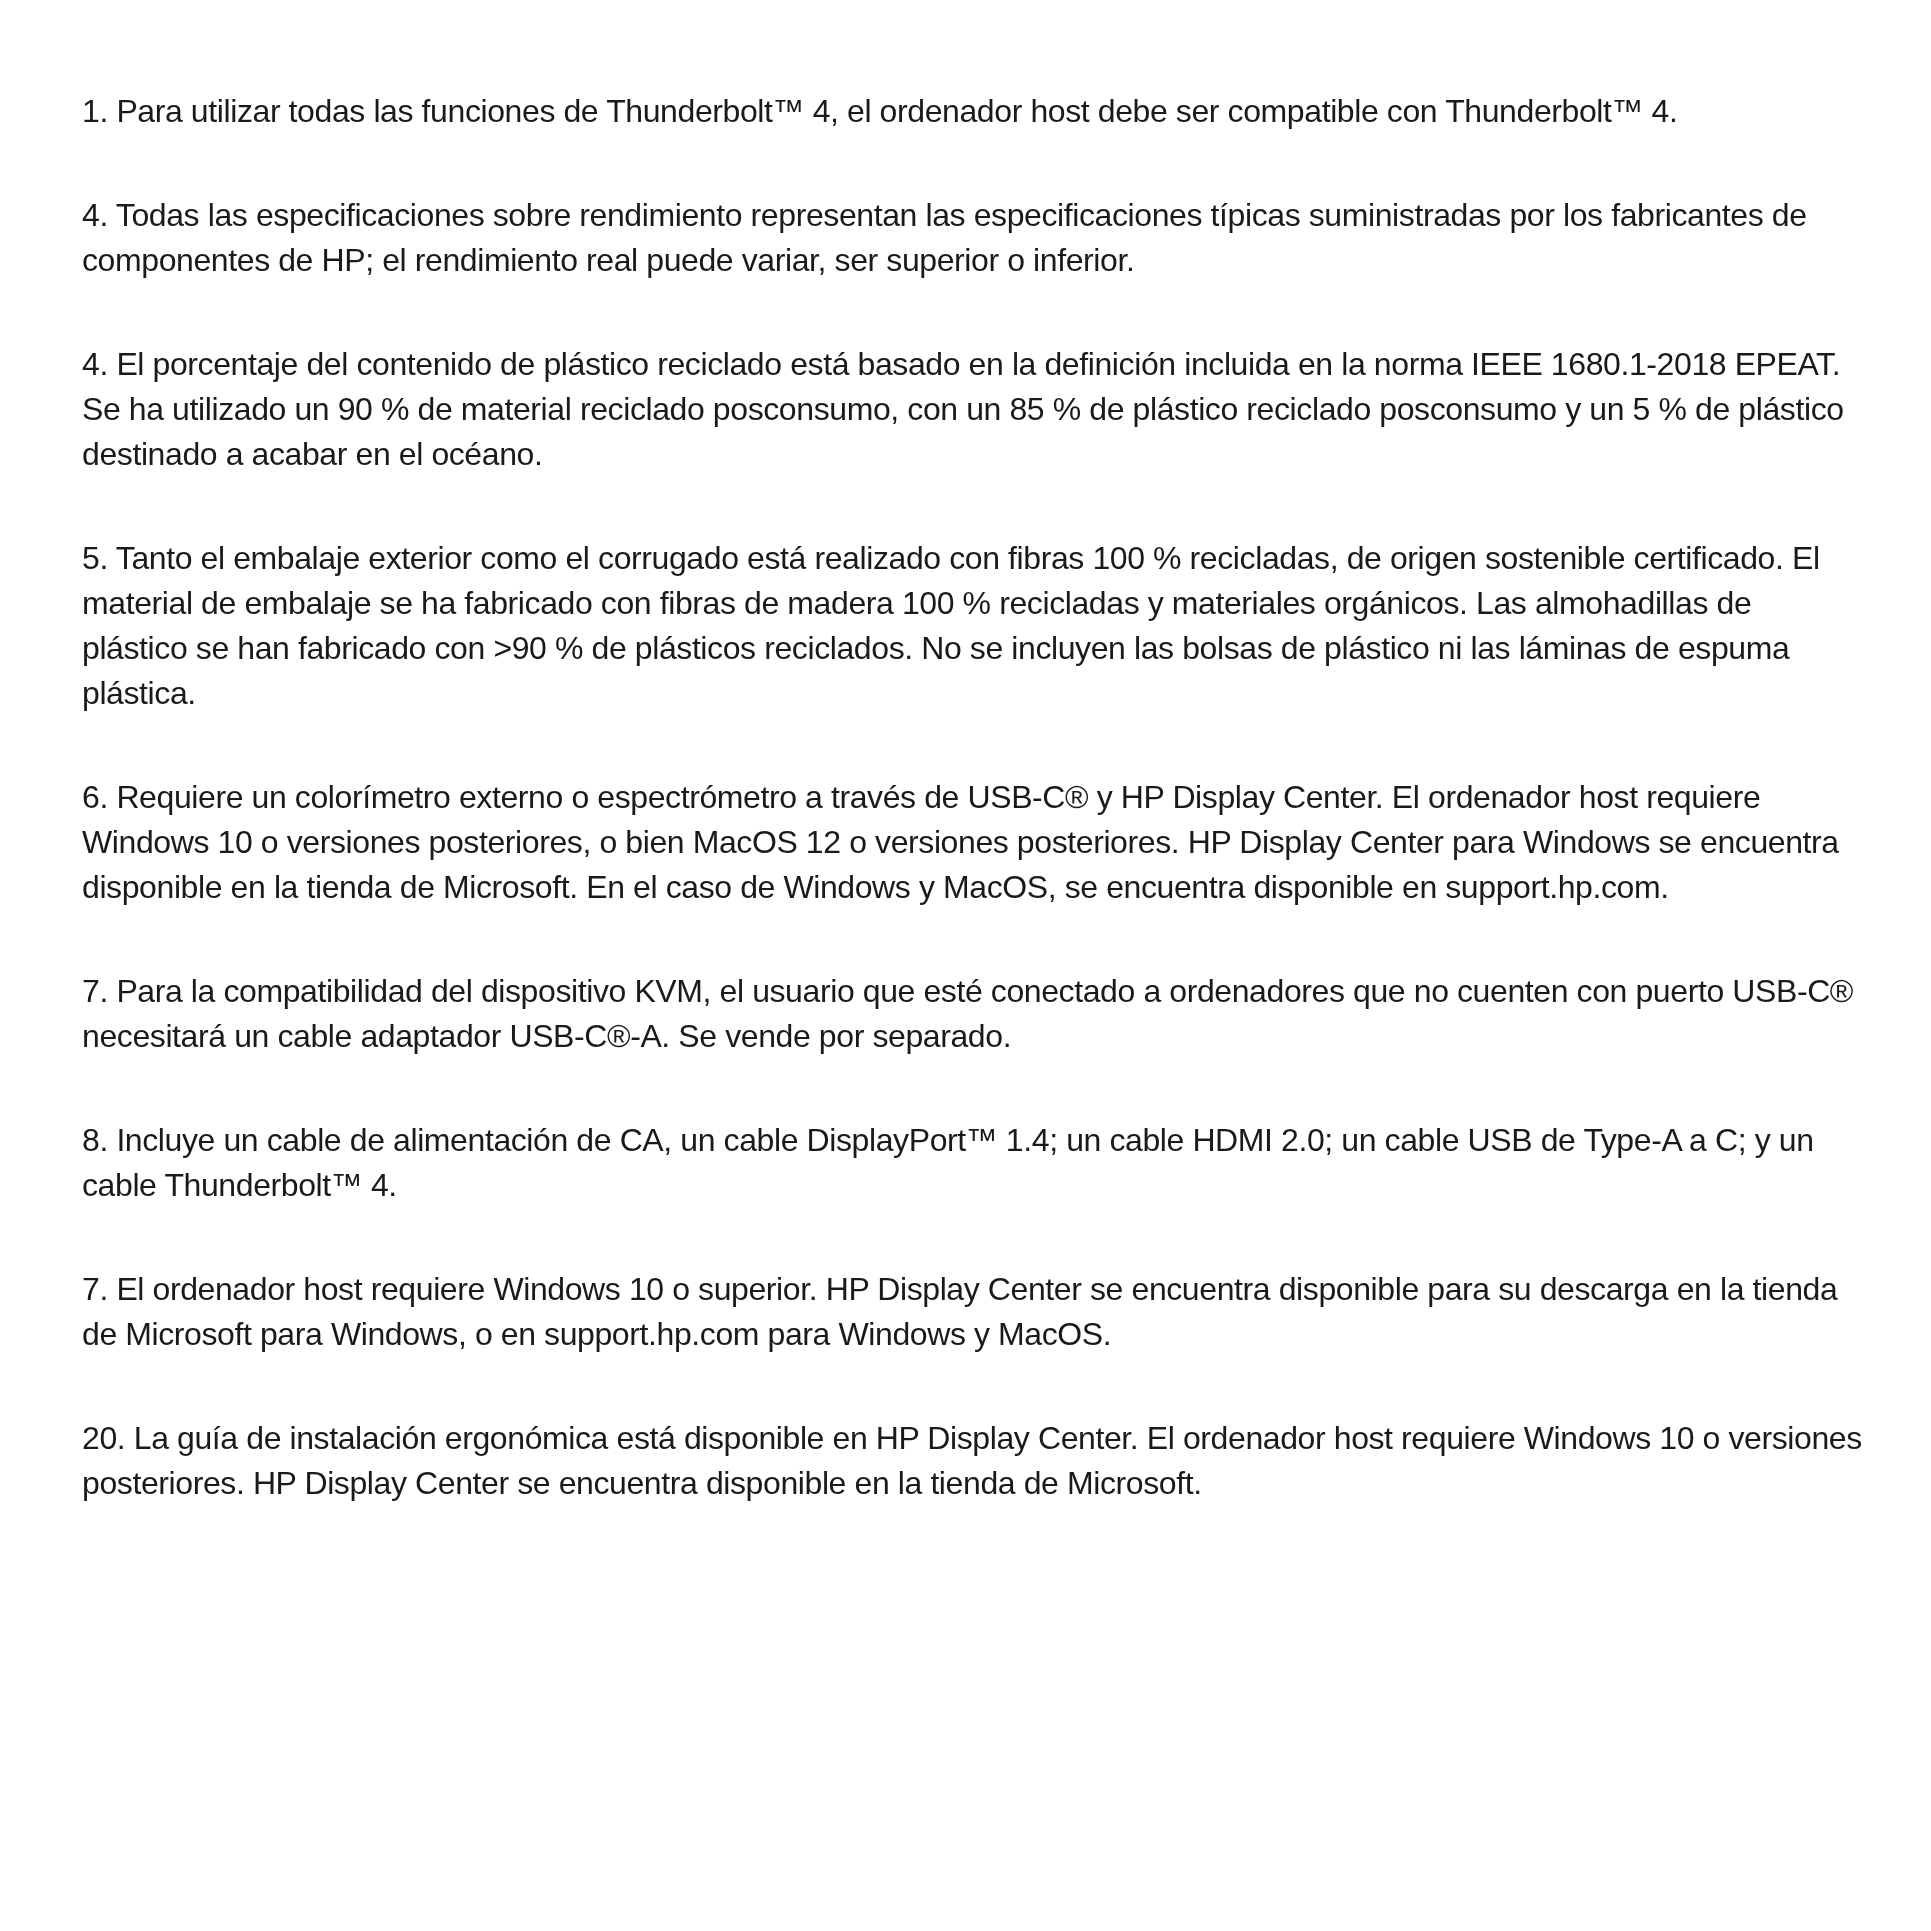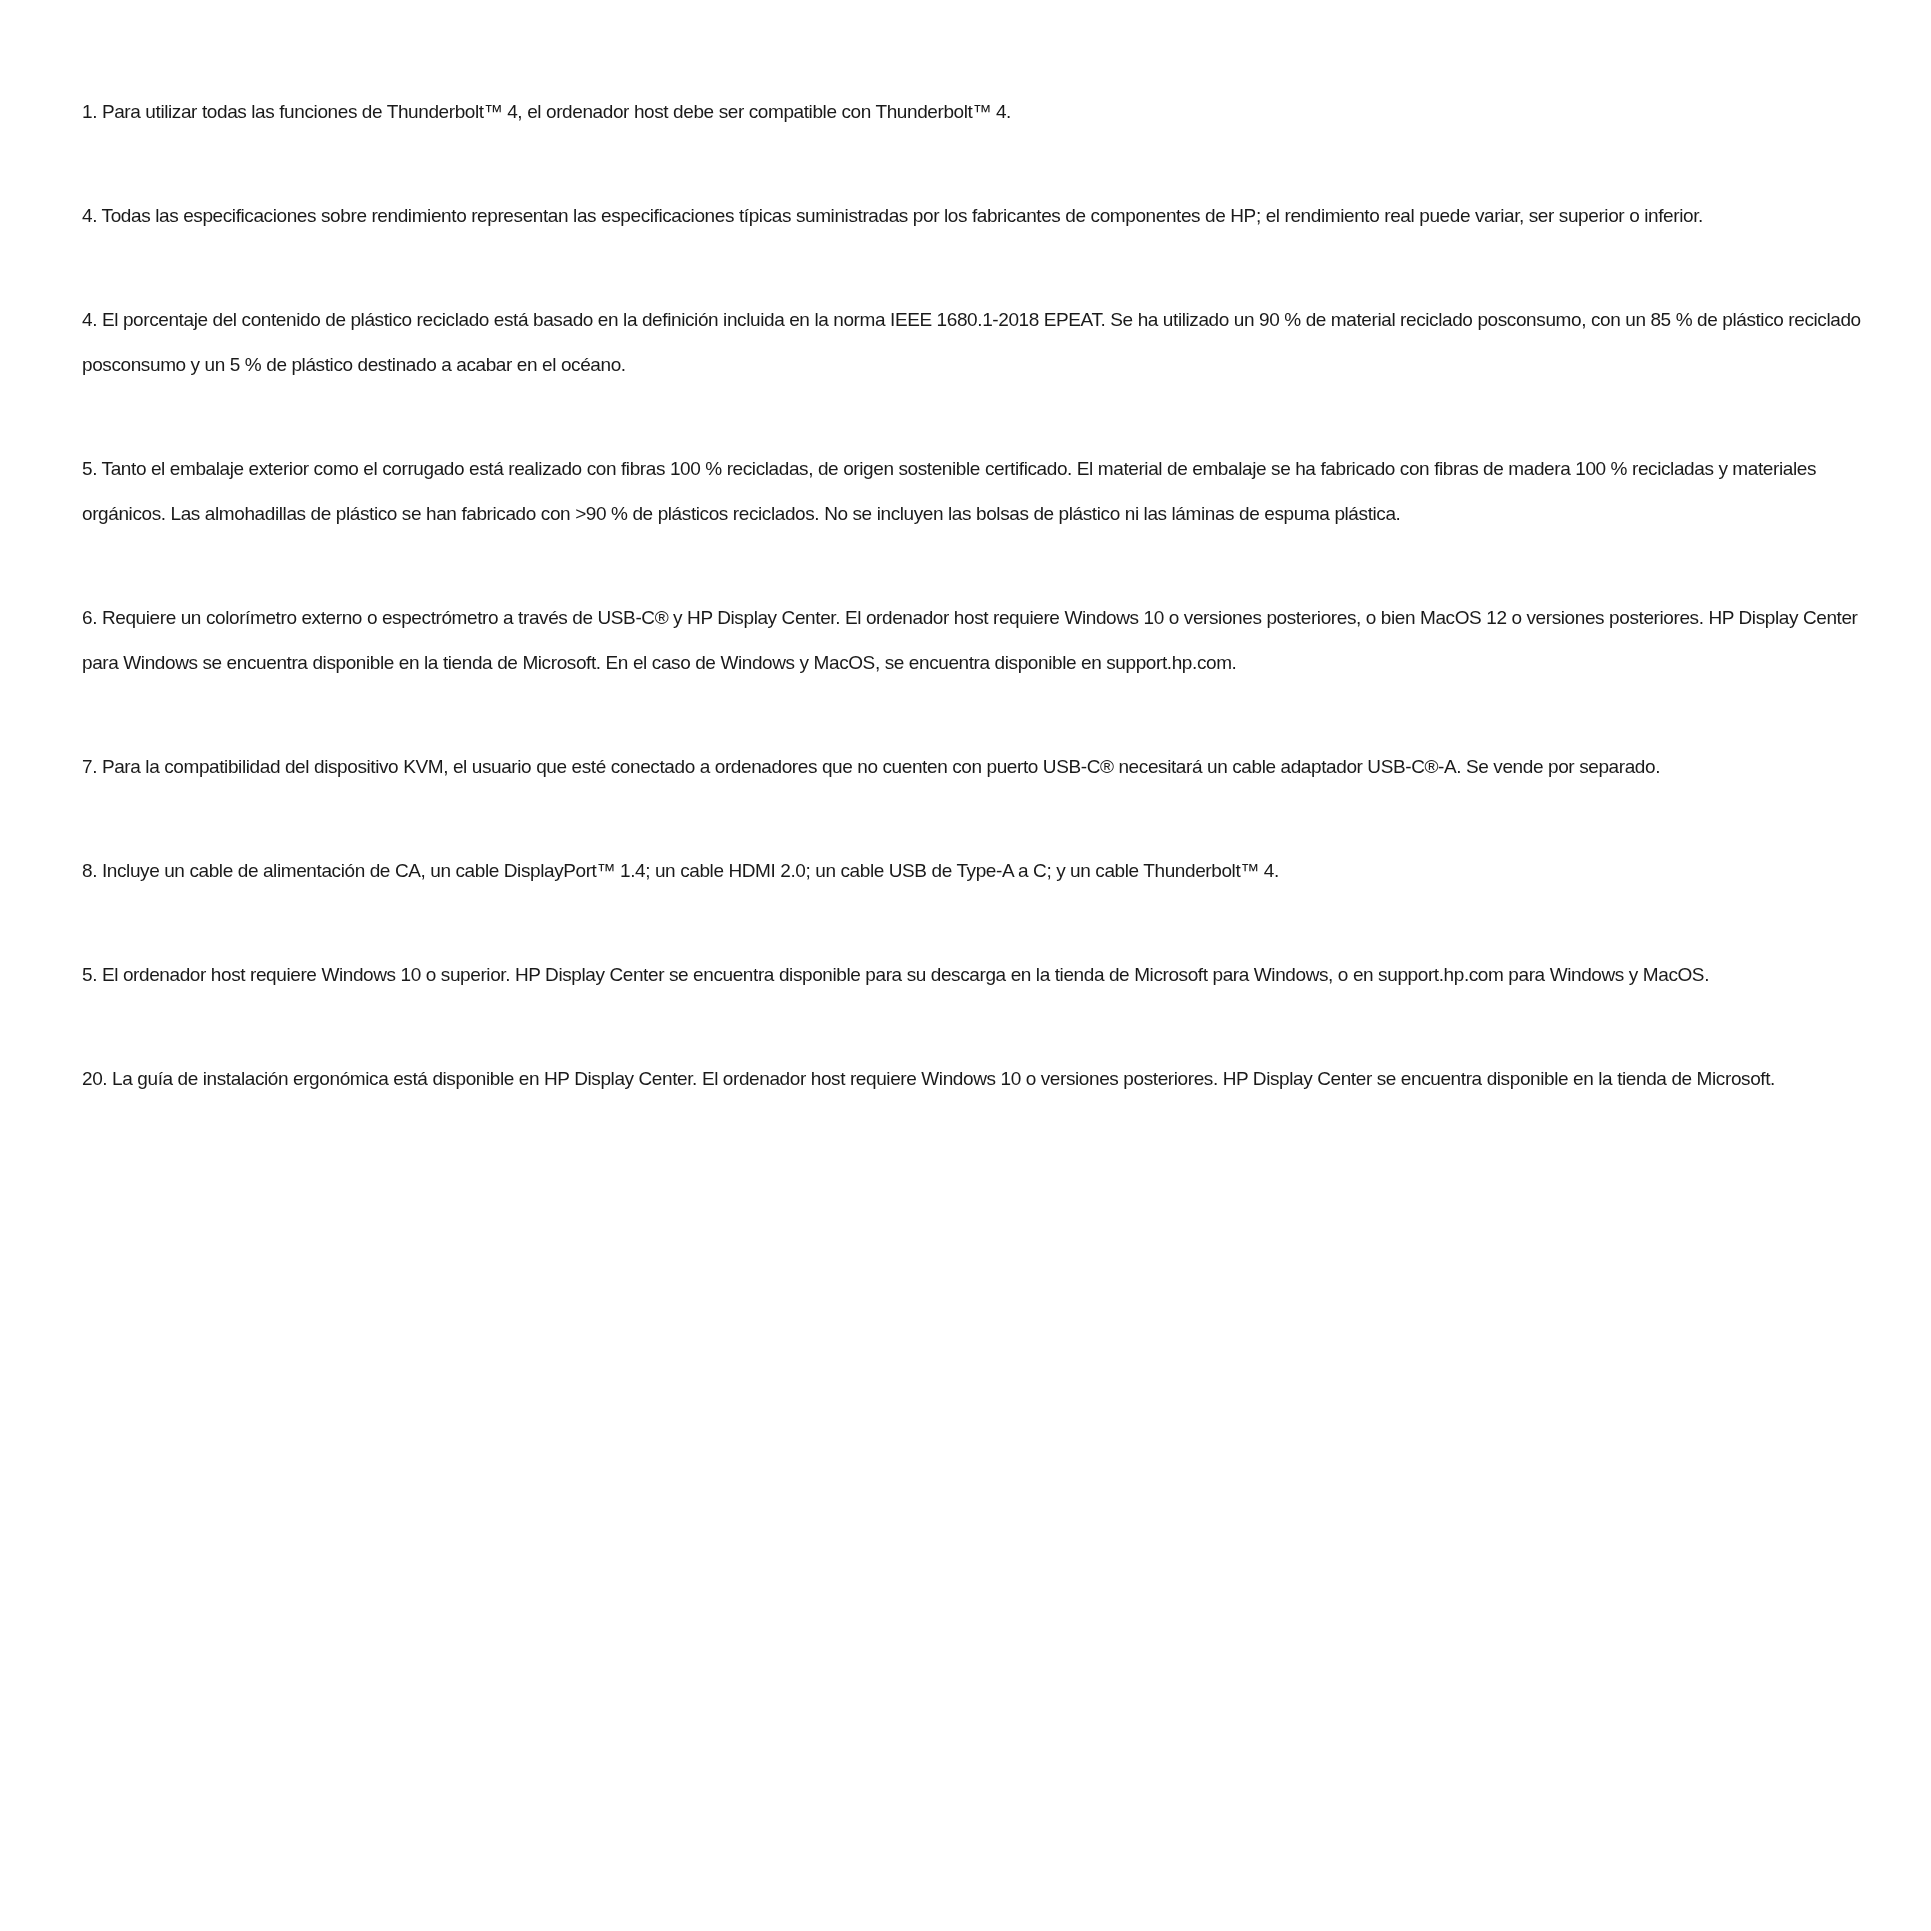--- a/index.html
+++ b/index.html
@@ -18,37 +18,37 @@
     height: 1931px;
     background: var(--page-bg);
     padding: 89px 77px 0 82px;
     overflow: hidden;
   }
   .footnotes {
     width: 1781px;
   }
   .footnote {
     color: var(--text-color);
-    font-size: 19px;
+    font-size: 32px;
     line-height: 45px;
     letter-spacing: -0.4px;
     font-weight: 400;
     margin-bottom: 59px;
     white-space: pre-wrap;
   }
 </style>
 </head>
 <body>
 
 <main class="page">
   <section class="footnotes">
     <p class="footnote">1. Para utilizar todas las funciones de Thunderbolt™ 4, el ordenador host debe ser compatible con Thunderbolt™ 4.</p>
     <p class="footnote">4. Todas las especificaciones sobre rendimiento representan las especificaciones típicas suministradas por los fabricantes de componentes de HP; el rendimiento real puede variar, ser superior o inferior.</p>
     <p class="footnote">4. El porcentaje del contenido de plástico reciclado está basado en la definición incluida en la norma IEEE 1680.1-2018 EPEAT. Se ha utilizado un 90 % de material reciclado posconsumo, con un 85 % de plástico reciclado posconsumo y un 5 % de plástico destinado a acabar en el océano.</p>
     <p class="footnote">5. Tanto el embalaje exterior como el corrugado está realizado con fibras 100 % recicladas, de origen sostenible certificado. El material de embalaje se ha fabricado con fibras de madera 100 % recicladas y materiales orgánicos. Las almohadillas de plástico se han fabricado con &gt;90 % de plásticos reciclados. No se incluyen las bolsas de plástico ni las láminas de espuma plástica.</p>
     <p class="footnote">6. Requiere un colorímetro externo o espectrómetro a través de USB-C® y HP Display Center. El ordenador host requiere Windows 10 o versiones posteriores, o bien MacOS 12 o versiones posteriores. HP Display Center para Windows se encuentra disponible en la tienda de Microsoft. En el caso de Windows y MacOS, se encuentra disponible en support.hp.com.</p>
     <p class="footnote">7. Para la compatibilidad del dispositivo KVM, el usuario que esté conectado a ordenadores que no cuenten con puerto USB-C® necesitará un cable adaptador USB-C®-A. Se vende por separado.</p>
     <p class="footnote">8. Incluye un cable de alimentación de CA, un cable DisplayPort™ 1.4; un cable HDMI 2.0; un cable USB de Type-A a C; y un cable Thunderbolt™ 4.</p>
-    <p class="footnote">5. El ordenador host requiere Windows 10 o superior. HP Display Center se encuentra disponible para su descarga en la tienda de Microsoft para Windows, o en support.hp.com para Windows y MacOS.</p>
+    <p class="footnote">7. El ordenador host requiere Windows 10 o superior. HP Display Center se encuentra disponible para su descarga en la tienda de Microsoft para Windows, o en support.hp.com para Windows y MacOS.</p>
     <p class="footnote">20. La guía de instalación ergonómica está disponible en HP Display Center. El ordenador host requiere Windows 10 o versiones posteriores. HP Display Center se encuentra disponible en la tienda de Microsoft.</p>
   </section>
 </main>
 
 
 </body></html>

